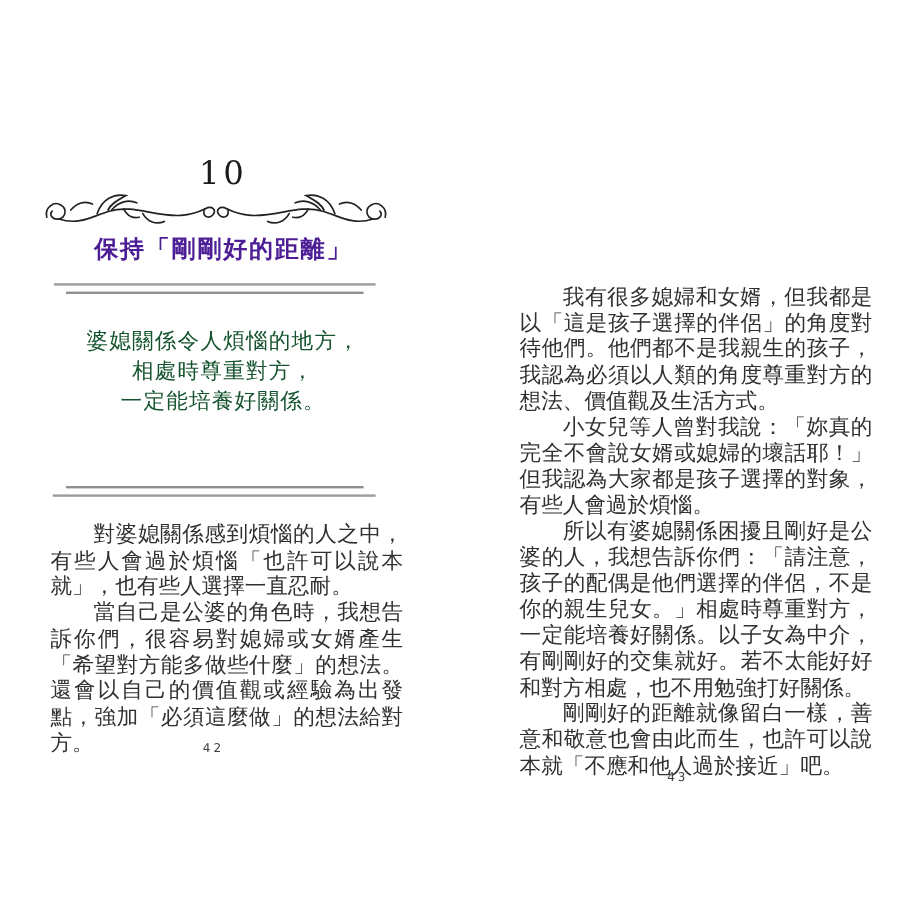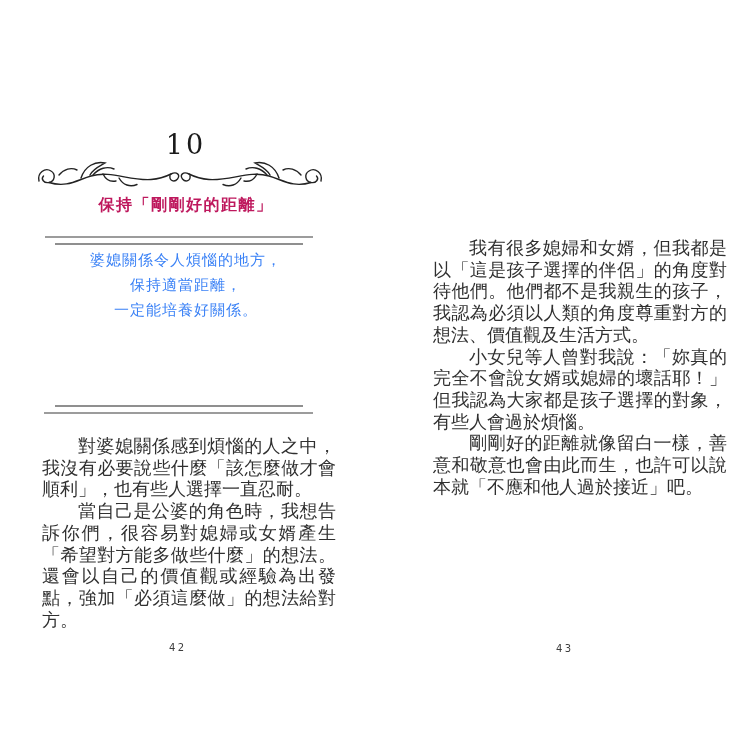--- a/index.html
+++ b/index.html
@@ -13,48 +13,48 @@
 
   
   .left-center{left:40px;width:292px;text-align:center;}
 
   #chapter-number{
     top:131px;font-size:27px;letter-spacing:3px;color:#1b1b1b;line-height:1;
   }
   #ornament{top:158px;left:33px;width:294px;height:36px;}
 
   #chapter-title{
-    top:195px;font-size:16px;font-weight:600;letter-spacing:1.5px;color:#be185d;line-height:1.2;
+    top:195px;font-size:20px;font-weight:600;letter-spacing:1.5px;color:#4c1d95;line-height:1.2;
   }
 
   .rule{position:absolute;height:2px;background:#9c9c9c;}
   #rule-top-outer{top:236px;left:45px;width:268px;}
   #rule-top-inner{top:243px;left:55px;width:248px;background:#8f8f8f;}
   #rule-bottom-inner{top:405px;left:55px;width:248px;background:#8f8f8f;}
   #rule-bottom-outer{top:412px;left:44px;width:269px;}
 
   #epigraph{
-    top:248px;font-size:15px;line-height:25px;letter-spacing:1px;color:#3b82f6;
+    top:272px;font-size:18px;line-height:25px;letter-spacing:1px;color:#14532d;
   }
 
   .body-col{
     position:absolute;width:294px;
     font-size:18px;line-height:21.7px;
     text-align:justify;text-justify:inter-character;
     color:#303030;
   }
   .body-col p{margin:0;text-indent:2em;}
   #left-body{left:42px;top:435px;}
   #right-body{left:433px;top:237px;}
 
   .pagenum{
     position:absolute;font-size:10px;letter-spacing:2.5px;color:#3d3d3d;
     font-family:"DejaVu Sans","Liberation Sans",sans-serif;line-height:1;
   }
-  #pagenum-left{left:169px;top:620px;margin-top:23px;}
+  #pagenum-left{left:169px;top:620px;}
   #pagenum-right{left:556px;top:644px;}
 </style>
 </head>
 <body>
 
 <div class="abs left-center" id="chapter-number">10</div>
 
 <svg class="abs" id="ornament" viewBox="0 0 294 36" xmlns="http://www.w3.org/2000/svg" aria-hidden="true">
   <g fill="none" stroke="#222222" stroke-width="1.4" stroke-linecap="round">
     <g id="flourish-half">
@@ -71,33 +71,34 @@
   </g>
 </svg>
 
 <div class="abs left-center" id="chapter-title">保持「剛剛好的距離」</div>
 
 <div class="rule" id="rule-top-outer"></div>
 <div class="rule" id="rule-top-inner"></div>
 
 <div class="abs left-center" id="epigraph">
   <div>婆媳關係令人煩惱的地方，</div>
-  <div>保持適當距離，</div>
+  <div>相處時尊重對方，</div>
   <div>一定能培養好關係。</div>
 </div>
 
 <div class="rule" id="rule-bottom-inner"></div>
 <div class="rule" id="rule-bottom-outer"></div>
 
 <div class="body-col" id="left-body">
-  <p>對婆媳關係感到煩惱的人之中，我沒有必要說些什麼「該怎麼做才會順利」，也有些人選擇一直忍耐。</p>
+  <p>對婆媳關係感到煩惱的人之中，有些人會過於煩惱「也許可以說本就」，也有些人選擇一直忍耐。</p>
   <p>當自己是公婆的角色時，我想告訴你們，很容易對媳婦或女婿產生「希望對方能多做些什麼」的想法。還會以自己的價值觀或經驗為出發點，強加「必須這麼做」的想法給對方。</p>
 </div>
 
 <div class="pagenum" id="pagenum-left">42</div>
 
 <div class="body-col" id="right-body">
   <p>我有很多媳婦和女婿，但我都是以「這是孩子選擇的伴侶」的角度對待他們。他們都不是我親生的孩子，我認為必須以人類的角度尊重對方的想法、價值觀及生活方式。</p>
   <p>小女兒等人曾對我說：「妳真的完全不會說女婿或媳婦的壞話耶！」但我認為大家都是孩子選擇的對象，有些人會過於煩惱。</p>
+  <p>所以有婆媳關係困擾且剛好是公婆的人，我想告訴你們：「請注意，孩子的配偶是他們選擇的伴侶，不是你的親生兒女。」相處時尊重對方，一定能培養好關係。以子女為中介，有剛剛好的交集就好。若不太能好好和對方相處，也不用勉強打好關係。</p>
   <p>剛剛好的距離就像留白一樣，善意和敬意也會由此而生，也許可以說本就「不應和他人過於接近」吧。</p>
 </div>
 
 <div class="pagenum" id="pagenum-right">43</div>
 
 </body></html>

